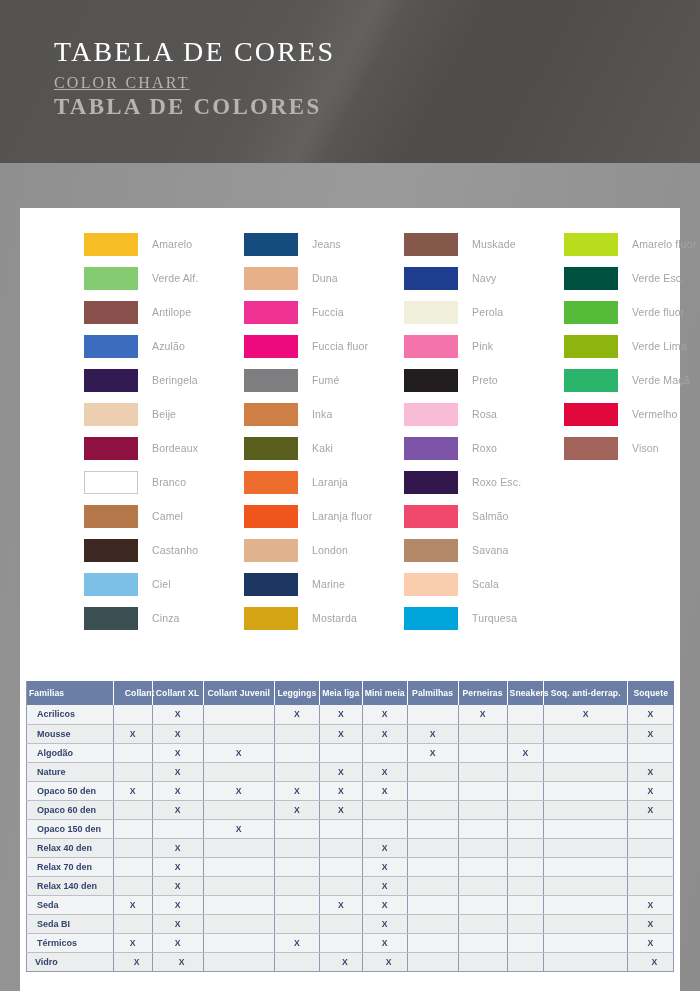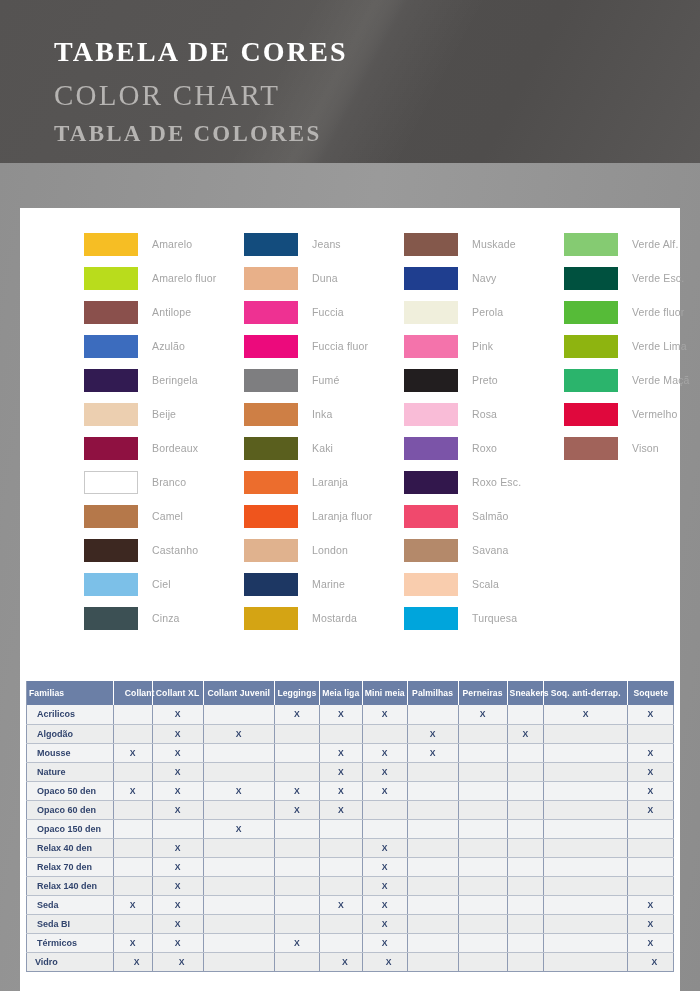--- a/index.html
+++ b/index.html
@@ -30,22 +30,22 @@
     position: absolute; left: 0; right: 0; top: 0; bottom: 0;
     background: linear-gradient(118deg, rgba(255,255,255,0.00) 40%, rgba(255,255,255,0.055) 50%, rgba(255,255,255,0.00) 62%);
   }
   .banner-text { position: absolute; left: 54px; top: 38px; z-index: 2; }
   .bt-line {
     font-family: "Liberation Serif", serif;
     letter-spacing: 2.2px;
     line-height: 1.0;
     white-space: nowrap;
   }
-  #bt1 { font-size: 28px; color: #ffffff; font-weight: 700; margin-bottom: 15px; }
-  #bt2 { font-size: 29px; color: #b6b4b2; font-weight: 400; margin-bottom: 12px; }
+  #bt1 { font-size: 28px; color: #ffffff; font-weight: 400; margin-bottom: 9px; }
+  #bt2 { font-size: 16px; color: #b6b4b2; font-weight: 400; margin-bottom: 4px; text-decoration: underline; }
   #bt3 { font-size: 23px; color: #b6b4b2; font-weight: 700; }
 
   
   #frame {
     position: absolute; left: 0; top: 163px;
     width: 700px; height: 828px;
     background: linear-gradient(100deg, #8f8f8f 0%, #9a9a9a 45%, #8c8c8c 100%);
   }
   #sheet {
     position: absolute; left: 20px; top: 45px;
@@ -161,26 +161,26 @@
             </div>
             <div class="sw-item">
               <div class="sw-chip" style="background: rgb(19, 76, 125);"></div>
               <div class="sw-label">Jeans</div>
             </div>
             <div class="sw-item">
               <div class="sw-chip" style="background: rgb(132, 88, 75);"></div>
               <div class="sw-label">Muskade</div>
             </div>
             <div class="sw-item">
+              <div class="sw-chip" style="background: rgb(185, 220, 28);"></div>
+              <div class="sw-label">Amarelo fluor</div>
+            </div>
+            <div class="sw-item">
               <div class="sw-chip" style="background: rgb(133, 203, 114);"></div>
               <div class="sw-label">Verde Alf.</div>
-            </div>
-            <div class="sw-item">
-              <div class="sw-chip" style="background: rgb(185, 220, 28);"></div>
-              <div class="sw-label">Amarelo fluor</div>
             </div>
             <div class="sw-item">
               <div class="sw-chip" style="background: rgb(232, 176, 137);"></div>
               <div class="sw-label">Duna</div>
             </div>
             <div class="sw-item">
               <div class="sw-chip" style="background: rgb(31, 62, 143);"></div>
               <div class="sw-label">Navy</div>
             </div>
             <div class="sw-item">
@@ -372,46 +372,46 @@
                 <td>X</td>
                 <td>X</td>
                 <td>X</td>
                 <td></td>
                 <td>X</td>
                 <td></td>
                 <td>X</td>
                 <td>X</td>
               </tr>
               <tr>
+                <td class="fam">Mousse</td>
+                <td>X</td>
+                <td>X</td>
+                <td></td>
+                <td></td>
+                <td>X</td>
+                <td>X</td>
+                <td>X</td>
+                <td></td>
+                <td></td>
+                <td></td>
+                <td>X</td>
+              </tr>
+              <tr>
                 <td class="fam">Algodão</td>
                 <td></td>
                 <td>X</td>
                 <td>X</td>
                 <td></td>
                 <td></td>
                 <td></td>
                 <td>X</td>
                 <td></td>
                 <td>X</td>
                 <td></td>
                 <td></td>
-              </tr>
-              <tr>
-                <td class="fam">Mousse</td>
-                <td>X</td>
-                <td>X</td>
-                <td></td>
-                <td></td>
-                <td>X</td>
-                <td>X</td>
-                <td>X</td>
-                <td></td>
-                <td></td>
-                <td></td>
-                <td>X</td>
               </tr>
               <tr>
                 <td class="fam">Nature</td>
                 <td></td>
                 <td>X</td>
                 <td></td>
                 <td></td>
                 <td>X</td>
                 <td>X</td>
                 <td></td>

